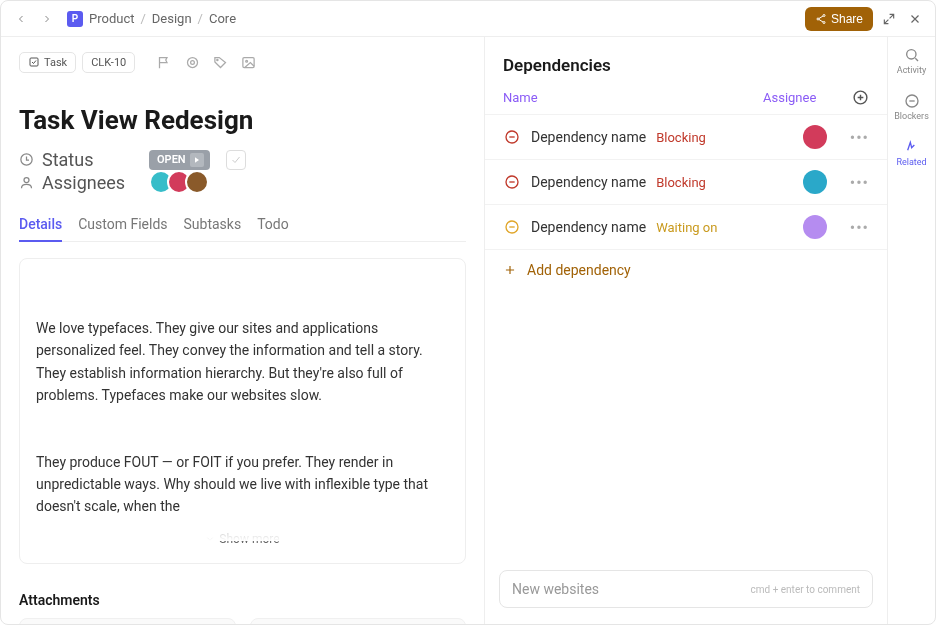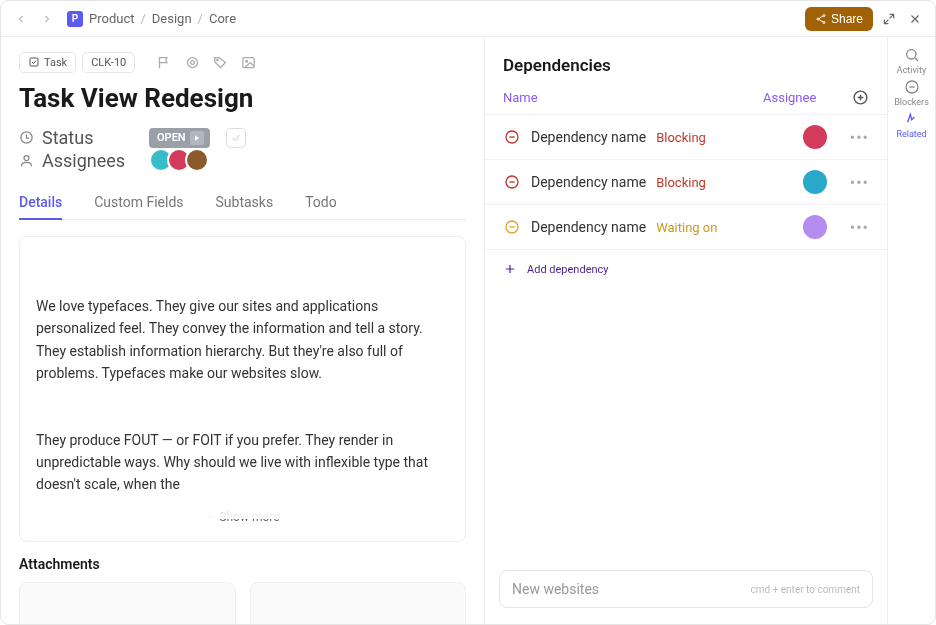--- a/index.html
+++ b/index.html
@@ -96,21 +96,21 @@
   .pill svg { width: 12px; height: 12px; }
   .meta-icon {
     width: 22px; height: 22px;
     color: #aaa;
     display: flex; align-items: center; justify-content: center;
     cursor: pointer;
   }
   h1.title {
     font-size: 26px;
     font-weight: 700;
-    margin: 0 0 14px 0;
+    margin: 22px 0 14px 0;
     color: #1a1a1a;
   }
   .field-row {
     display: flex; align-items: center;
     height: 34px;
     gap: 10px;
   }
   .field-label {
     display: flex; align-items: center; gap: 8px;
     width: 120px;
@@ -146,21 +146,21 @@
     display: flex;
   }
   .avatar {
     width: 24px; height: 24px;
     border-radius: 50%;
     border: 2px solid #fff;
     margin-left: -6px;
   }
   .avatar:first-child { margin-left: 0; }
   .tabs {
-    display: flex; gap: 32px;
+    display: flex; gap: 16px;
     margin-top: 14px;
     border-bottom: 1px solid #eee;
   }
   .tab {
     padding: 8px 0;
     font-size: 14px;
     color: #777;
     cursor: pointer;
     border-bottom: 2px solid transparent;
     margin-bottom: -1px;
@@ -190,21 +190,21 @@
   .show-more {
     text-align: center;
     font-size: 12px;
     color: #666;
     cursor: pointer;
     display: flex; justify-content: center; align-items: center; gap: 4px;
   }
   .section-title {
     font-size: 14px;
     font-weight: 600;
-    margin: 14px 0 10px 0;
+    margin: 28px 0 10px 0;
   }
   .attachments {
     display: flex; gap: 14px;
   }
   .attach-card {
     flex: 1;
     height: 130px;
     background: #fafafa;
     border: 1px solid #f0f0f0;
     border-radius: 8px;
@@ -269,22 +269,22 @@
     width: 28px;
     text-align: right;
     cursor: pointer;
     font-size: 16px;
     margin-left: 14px;
     letter-spacing: 1px;
   }
   .add-dep {
     display: flex; align-items: center; gap: 10px;
     padding: 12px 18px;
-    color: #4c1d95;
-    font-size: 11px;
+    color: #a16207;
+    font-size: 14px;
     cursor: pointer;
     border-top: 1px solid #f2f2f2;
   }
   .comment-box {
     margin: auto 14px 6px 14px;
     border: 1px solid #e5e5e5;
     border-radius: 8px;
     padding: 10px 12px;
     display: flex; align-items: center;
     font-size: 14px;
@@ -292,21 +292,21 @@
   }
   .comment-hint {
     font-size: 10px;
     color: #bbb;
     margin-left: auto;
   }
   .rail {
     width: 48px;
     border-left: 1px solid #eee;
     padding: 10px 0;
-    display: flex; flex-direction: column; align-items: center; gap: 4px;
+    display: flex; flex-direction: column; align-items: center; gap: 18px;
   }
   .rail-item {
     display: flex; flex-direction: column; align-items: center; gap: 2px;
     font-size: 9px;
     color: #888;
     cursor: pointer;
   }
   .rail-item.active { color: #5b5bf0; }
   .rail-item svg { width: 16px; height: 16px; }
 </style>

